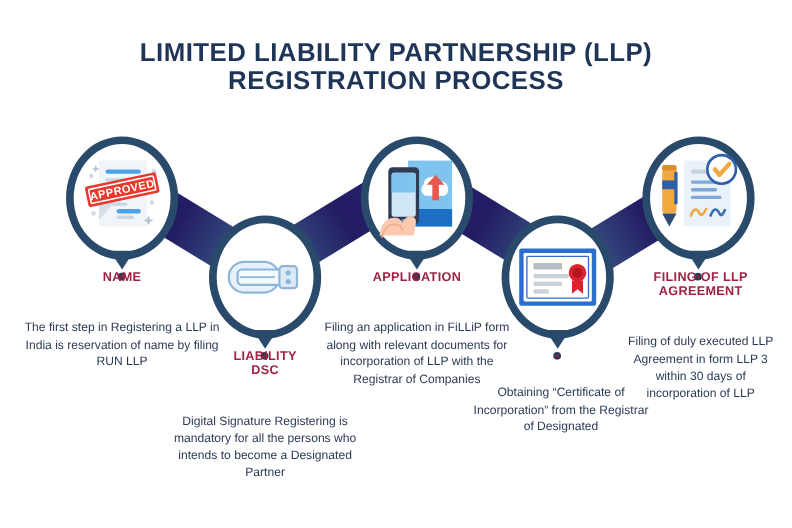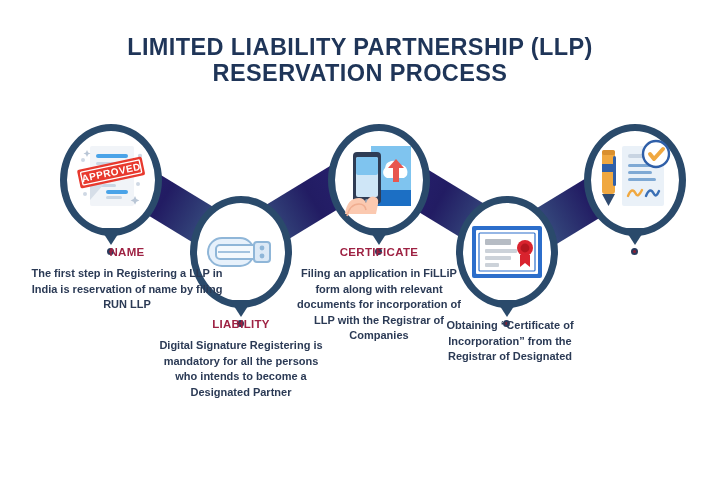--- a/index.html
+++ b/index.html
@@ -61,33 +61,34 @@
   .block .hd{
     color:#9e2243;
     font-weight:bold;
     font-size:11.5px;
     line-height:13px;
     letter-spacing:.3px;
     margin-bottom:7px;
   }
   .block .bd{
     color:#2b3a55;
-    font-weight:bold;
+    font-weight:normal;
     font-size:11px;
     line-height:15.5px;
+    margin-top:32px;
   }
 </style>
 </head>
 <body>
 
 <div id="stage">
 
   <div class="title-wrap">
     <div class="title-line">LIMITED LIABILITY PARTNERSHIP (LLP)</div>
-    <div class="title-line">RESERVATION PROCESS</div>
+    <div class="title-line">REGISTRATION PROCESS</div>
   </div>
 
   <svg class="ribbon" viewBox="0 0 720 190" preserveAspectRatio="none">
     <defs>
       <linearGradient id="gA" x1="0" y1="0" x2="1" y2="0.55">
         <stop offset="0%" stop-color="#2b2577"></stop>
         <stop offset="55%" stop-color="#221c63"></stop>
         <stop offset="100%" stop-color="#3c5a86"></stop>
       </linearGradient>
       <linearGradient id="gB" x1="1" y1="0" x2="0" y2="0.55">
@@ -236,39 +237,47 @@
 
         <rect x="6" y="12" width="13" height="44" rx="3" fill="#f0a840"></rect>
         <rect x="6" y="26" width="13" height="8" fill="#2f5fa8"></rect>
         <path d="M6,56 l13,0 l-6.5,12 Z" fill="#2f4b70"></path>
         <rect x="6" y="12" width="13" height="5" rx="2" fill="#d98f2e"></rect>
         <rect x="17" y="18" width="3" height="30" rx="1.5" fill="#2f5fa8"></rect>
       </svg>
     </div>
   </div>
 
-  <div class="block" style="left:29px;top:246px;width:196px;">
+  <div class="block" style="left:13px;top:246px;width:196px;">
     <div class="hd">
       <div>NAME</div>
     </div>
     <div class="bd">The first step in Registering a LLP in India is reservation of name by filing RUN LLP</div>
   </div>
 
   <div class="block" style="left:155px;top:318px;width:172px;">
     <div class="hd">
       <div>LIABILITY</div>
+      <div>DSC</div>
     </div>
     <div class="bd">Digital Signature Registering is mandatory for all the persons who intends to become a Designated Partner</div>
   </div>
 
   <div class="block" style="left:291px;top:246px;width:176px;">
     <div class="hd">
-      <div>CERTIFICATE</div>
+      <div>APPLICATION</div>
     </div>
     <div class="bd">Filing an application in FiLLiP form along with relevant documents for incorporation of LLP with the Registrar of Companies</div>
   </div>
 
   <div class="block" style="left:428px;top:318px;width:164px;">
     <div class="bd">Obtaining “Certificate of Incorporation” from the Registrar of Designated</div>
   </div>
 
+  <div class="block" style="left:563px;top:246px;width:148px;">
+    <div class="hd">
+      <div>FILING OF LLP</div>
+      <div>AGREEMENT</div>
+    </div>
+    <div class="bd">Filing of duly executed LLP Agreement in form LLP 3 within 30 days of incorporation of LLP</div>
+  </div>
 
 </div>
 
 </body></html>

